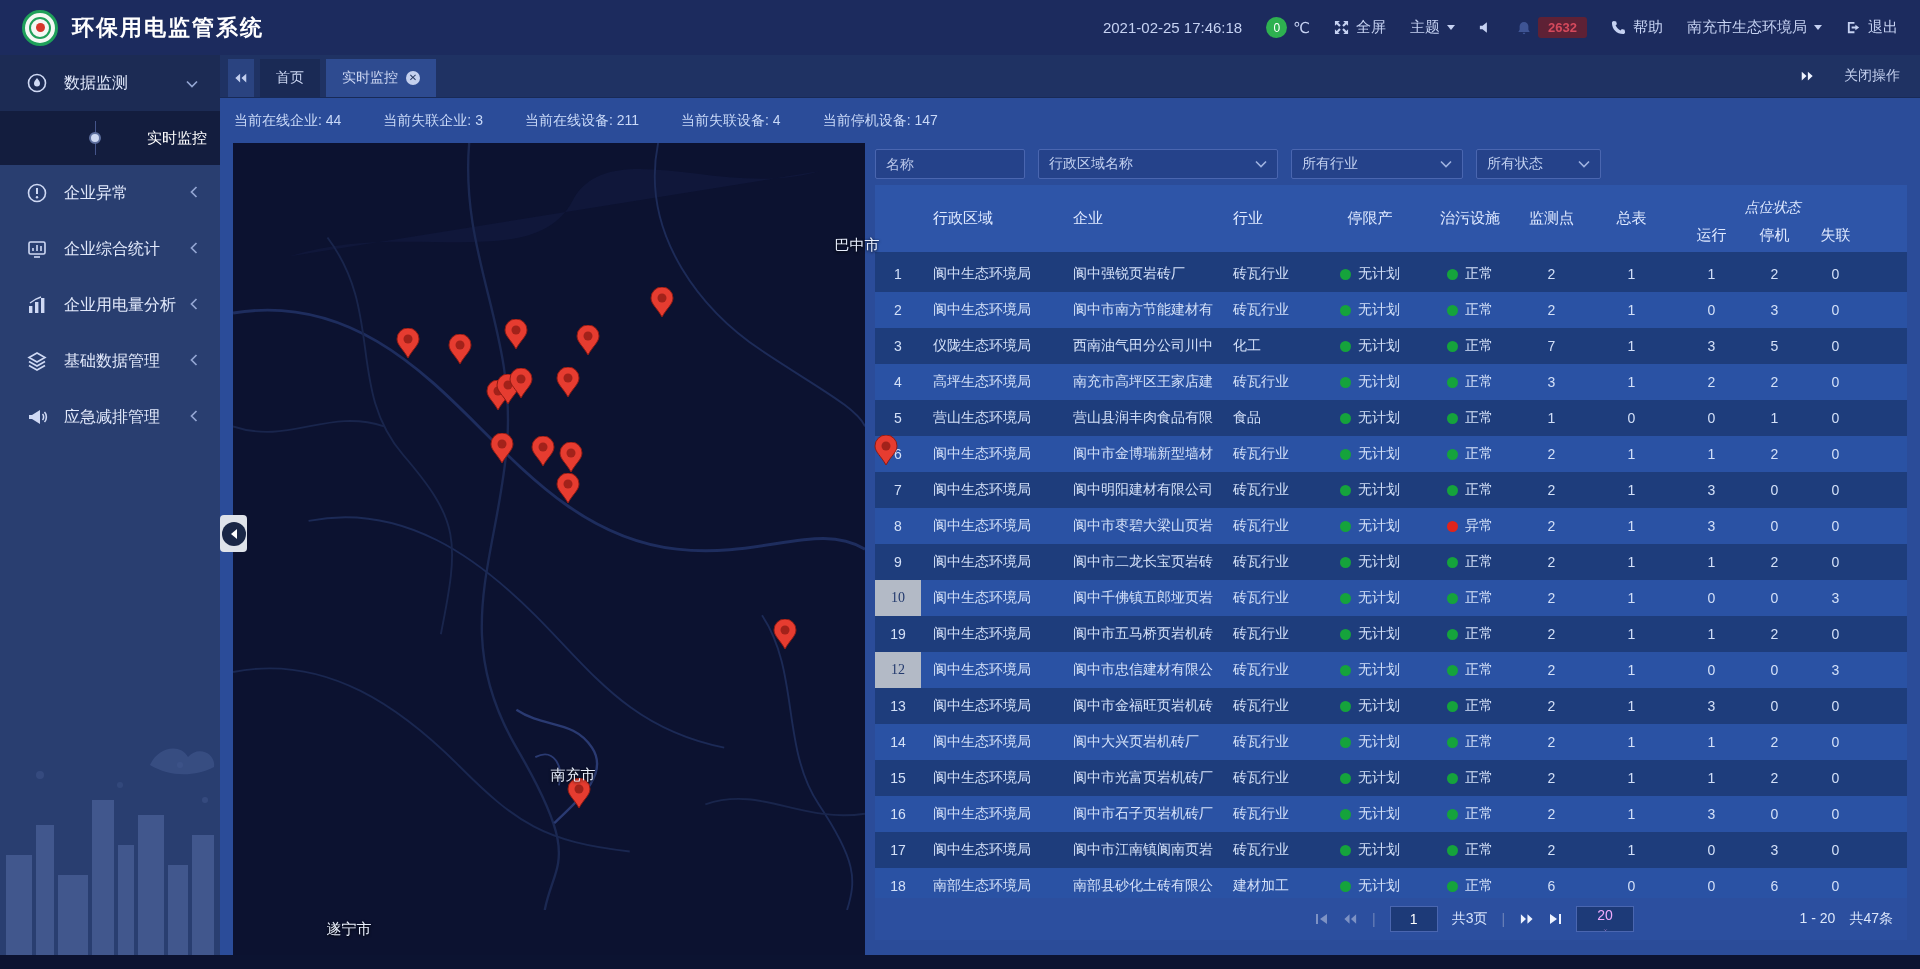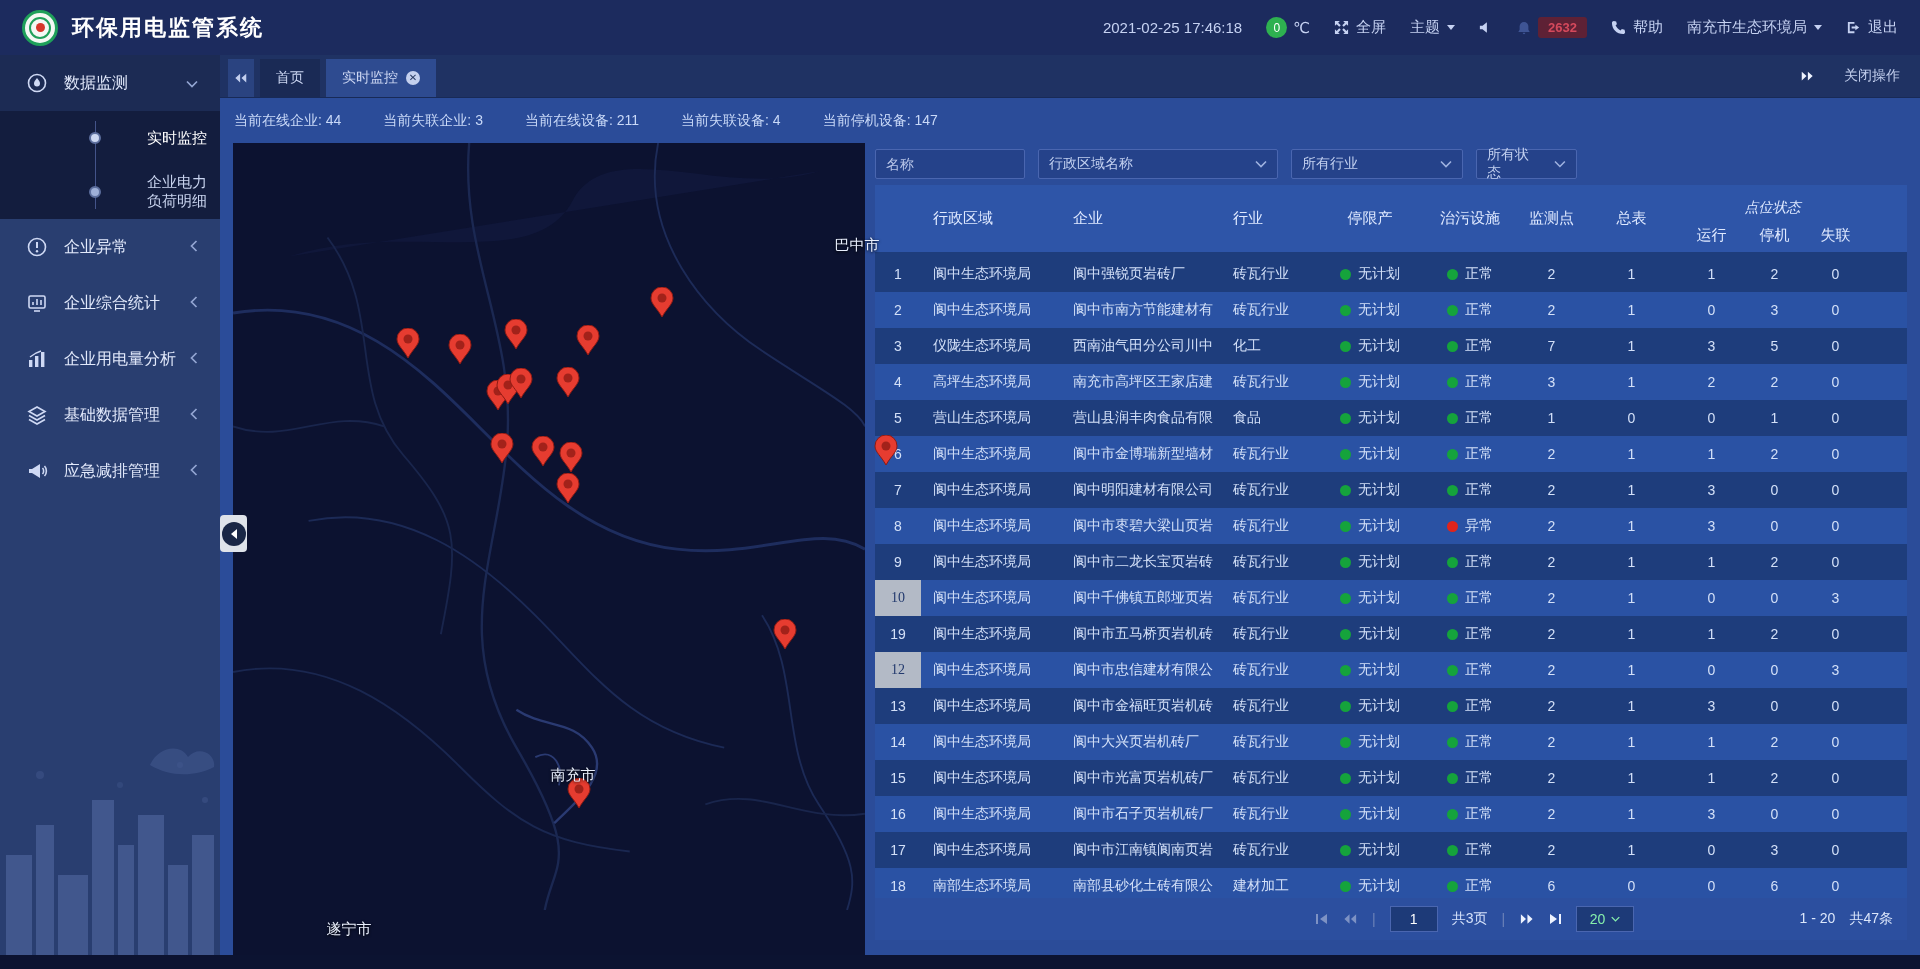--- a/index.html
+++ b/index.html
@@ -123,22 +123,22 @@
   .pager { height:42px; background:#2c4f9f; display:flex; align-items:center; flex:none;
     color:#d6e2fa; font-size:14px; }
   .pager-mid { display:flex; align-items:center; gap:14px; margin-left:440px; }
   .pg-btn { display:flex; align-items:center; cursor:pointer; }
   .pg-btn.disabled { color:#7d92c4; }
   .pg-btn.enabled { color:#eef3ff; }
   .pg-sep { color:#6d83b8; }
   .pg-box { width:48px; height:26px; background:#1d3a78; border:1px solid #4a66b0;
     color:#fff; display:flex; align-items:center; justify-content:center; }
   .pg-size { width:58px; height:26px; background:#1d3a78; border:1px solid #4a66b0;
-    color:#86efac; display:flex; align-items:center; justify-content:center; gap:6px;
-    cursor:pointer; }
+    color:#f0abfc; display:flex; align-items:center; justify-content:center; gap:6px;
+    cursor:pointer;flex-direction:column; }
   .pager-right { margin-left:auto; padding-right:14px; display:flex; gap:14px;
     color:#dce7fb; }
 </style>
 </head>
 <body>
 
 <div class="page">
 
   <header class="topbar">
     <div class="brand">
@@ -213,24 +213,20 @@
             </span>
             <span class="side-label">数据监测</span>
             <span class="side-caret"><svg width="12" height="8" viewBox="0 0 12 8" fill="none" stroke="currentColor" stroke-width="1.7">
                 <path d="M1 1.5 6 6.5 11 1.5"></path>
               </svg></span>
           </div>
           <div class="side-sub">
             <div class="side-subitem active">
               <span class="dot"></span>
               <span>实时监控</span>
-            </div>
-            <div class="side-subitem">
-              <span class="dot"></span>
-              <span>企业电力负荷明细</span>
             </div>
           </div>
           <div class="side-item">
             <span class="side-icon">
               <svg viewBox="0 0 22 22" fill="none" stroke="currentColor" stroke-width="1.6">
                 <circle cx="11" cy="11" r="8.5"></circle>
                 <path d="M11 6v6" stroke-width="2"></path>
                 <circle cx="11" cy="15.2" r="1.2" fill="currentColor" stroke="none"></circle>
               </svg>
             </span>
@@ -456,21 +452,21 @@
               <svg class="chev" width="12" height="8" viewBox="0 0 12 8" fill="none" stroke="currentColor" stroke-width="1.6">
                   <path d="M1 1.5 6 6.5 11 1.5"></path>
                 </svg>
             </span>
             <span class="f-field f-select" style="width:172px">
               <span>所有行业</span>
               <svg class="chev" width="12" height="8" viewBox="0 0 12 8" fill="none" stroke="currentColor" stroke-width="1.6">
                   <path d="M1 1.5 6 6.5 11 1.5"></path>
                 </svg>
             </span>
-            <span class="f-field f-select" style="width:101px">
+            <span class="f-field f-select" style="width:125px">
               <span>所有状态</span>
               <svg class="chev" width="12" height="8" viewBox="0 0 12 8" fill="none" stroke="currentColor" stroke-width="1.6">
                   <path d="M1 1.5 6 6.5 11 1.5"></path>
                 </svg>
             </span>
           </div>
 
           <div class="table-head" id="table-head">
               <span class="th center" style="width:46px"></span>
               <span class="th left" style="width:140px">行政区域</span>

